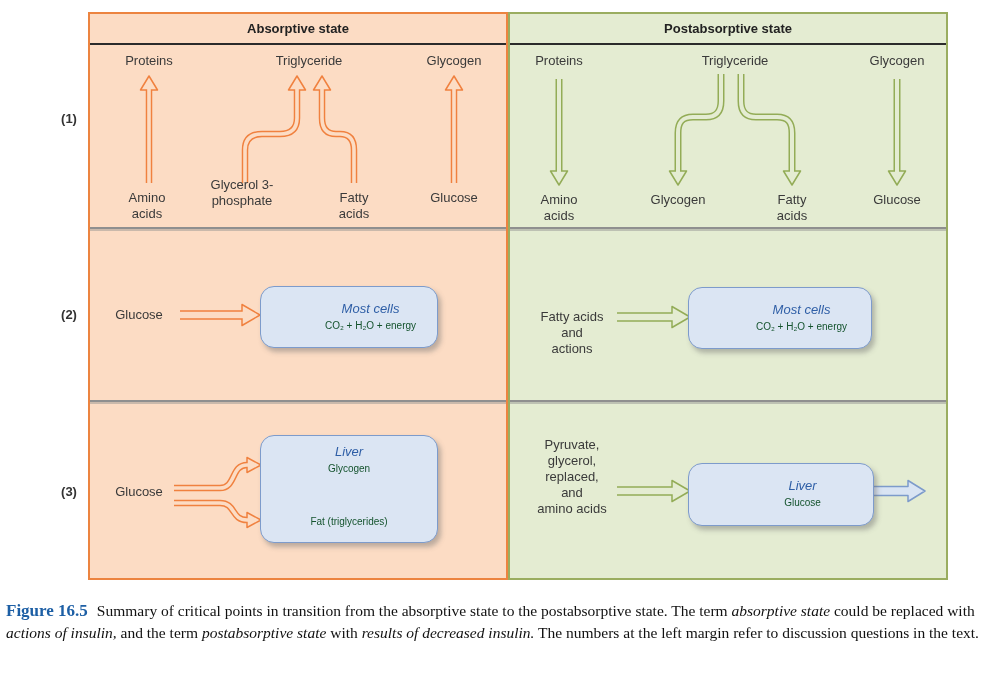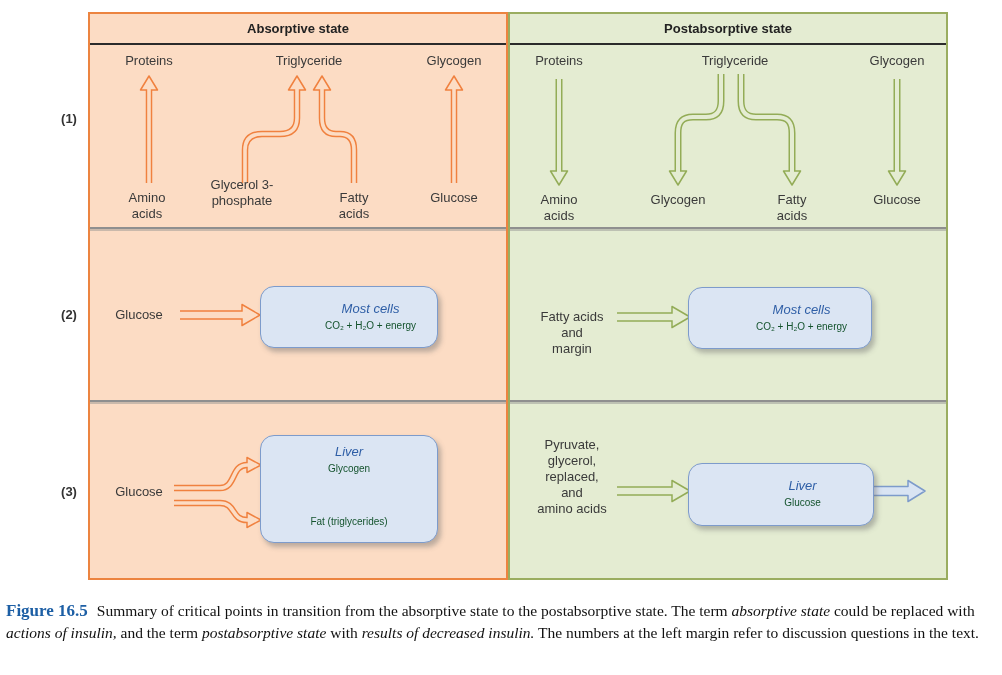--- a/index.html
+++ b/index.html
@@ -179,21 +179,21 @@
       <div class="lbl" style="left:168px;top:147px">Glycogen</div>
       <div class="lbl" style="left:282px;top:147px">
         <div>Fatty</div>
         <div>acids</div>
       </div>
       <div class="lbl" style="left:387px;top:147px">Glucose</div>
 
       <div class="lbl" style="left:62px;top:264px">
         <div>Fatty acids</div>
         <div>and</div>
-        <div>margin</div>
+        <div>actions</div>
       </div>
       <div class="mbox" style="left:178px;top:242px;width:184px;height:62px">
         <div class="bx-title">Most cells</div>
         <div class="bx-line">CO₂ + H₂O + energy</div>
       </div>
 
       <div class="lbl" style="left:62px;top:392px">
         <div>Pyruvate,</div>
         <div>glycerol,</div>
         <div>replaced,</div>

